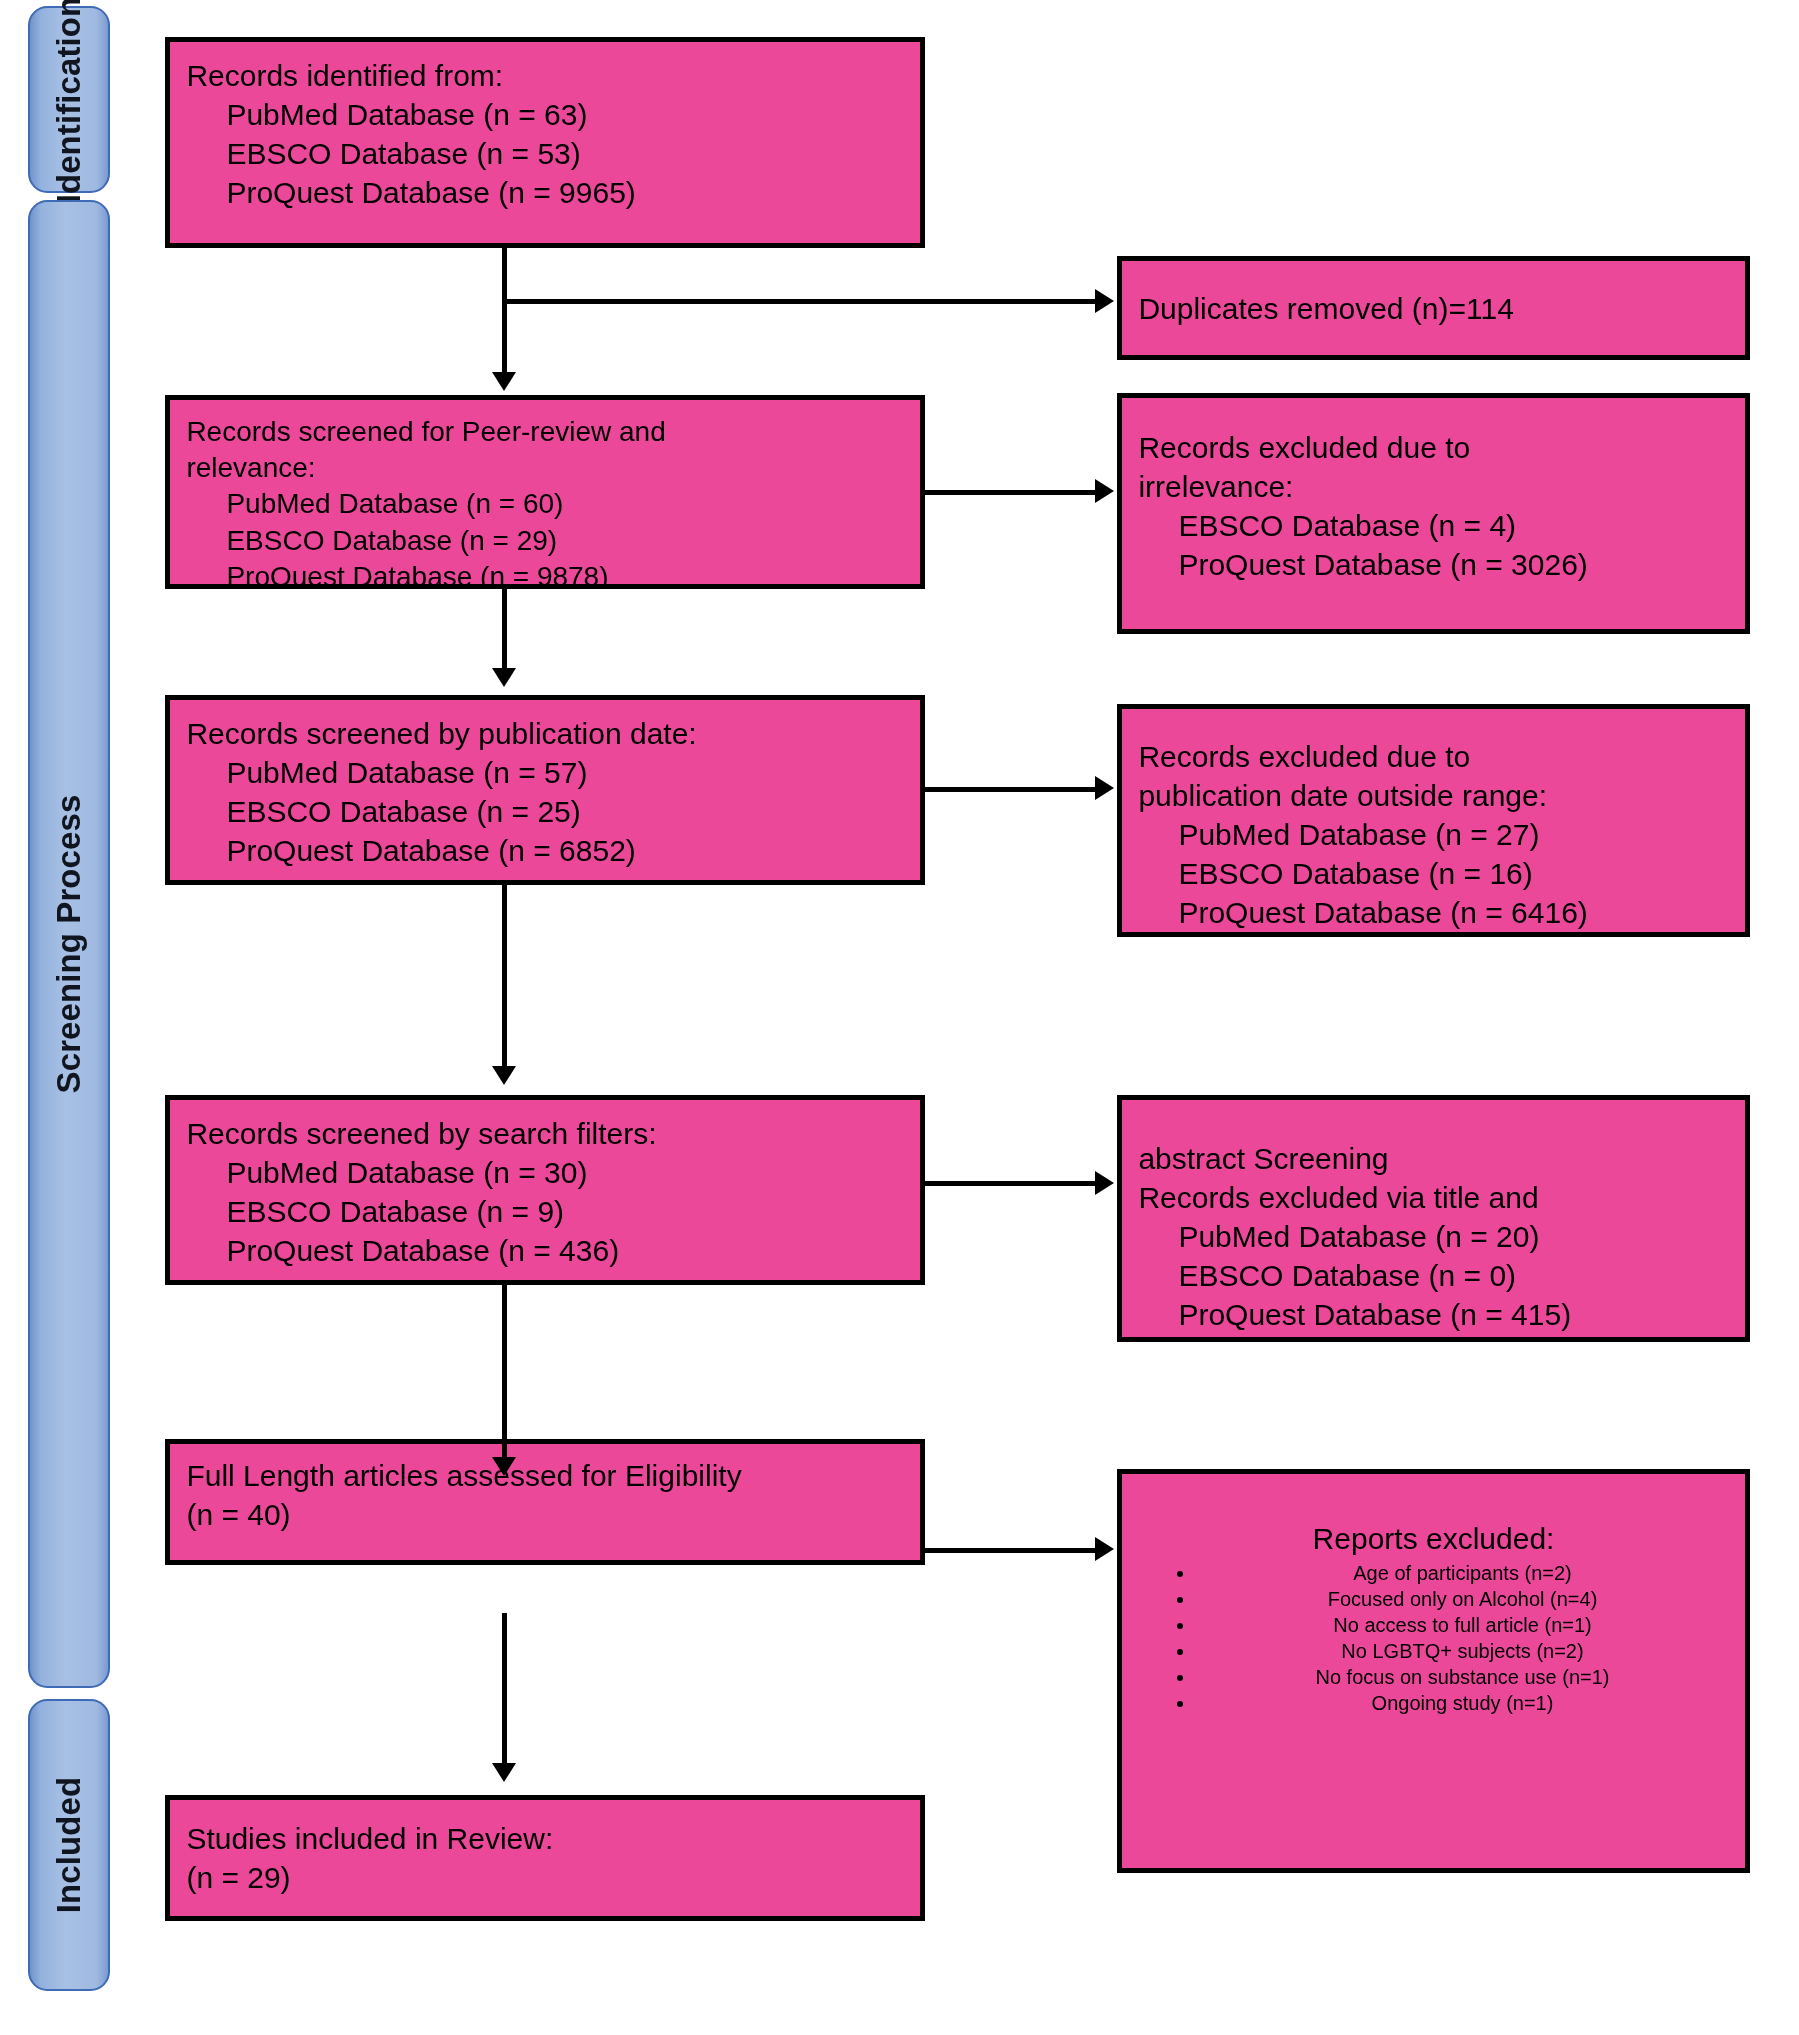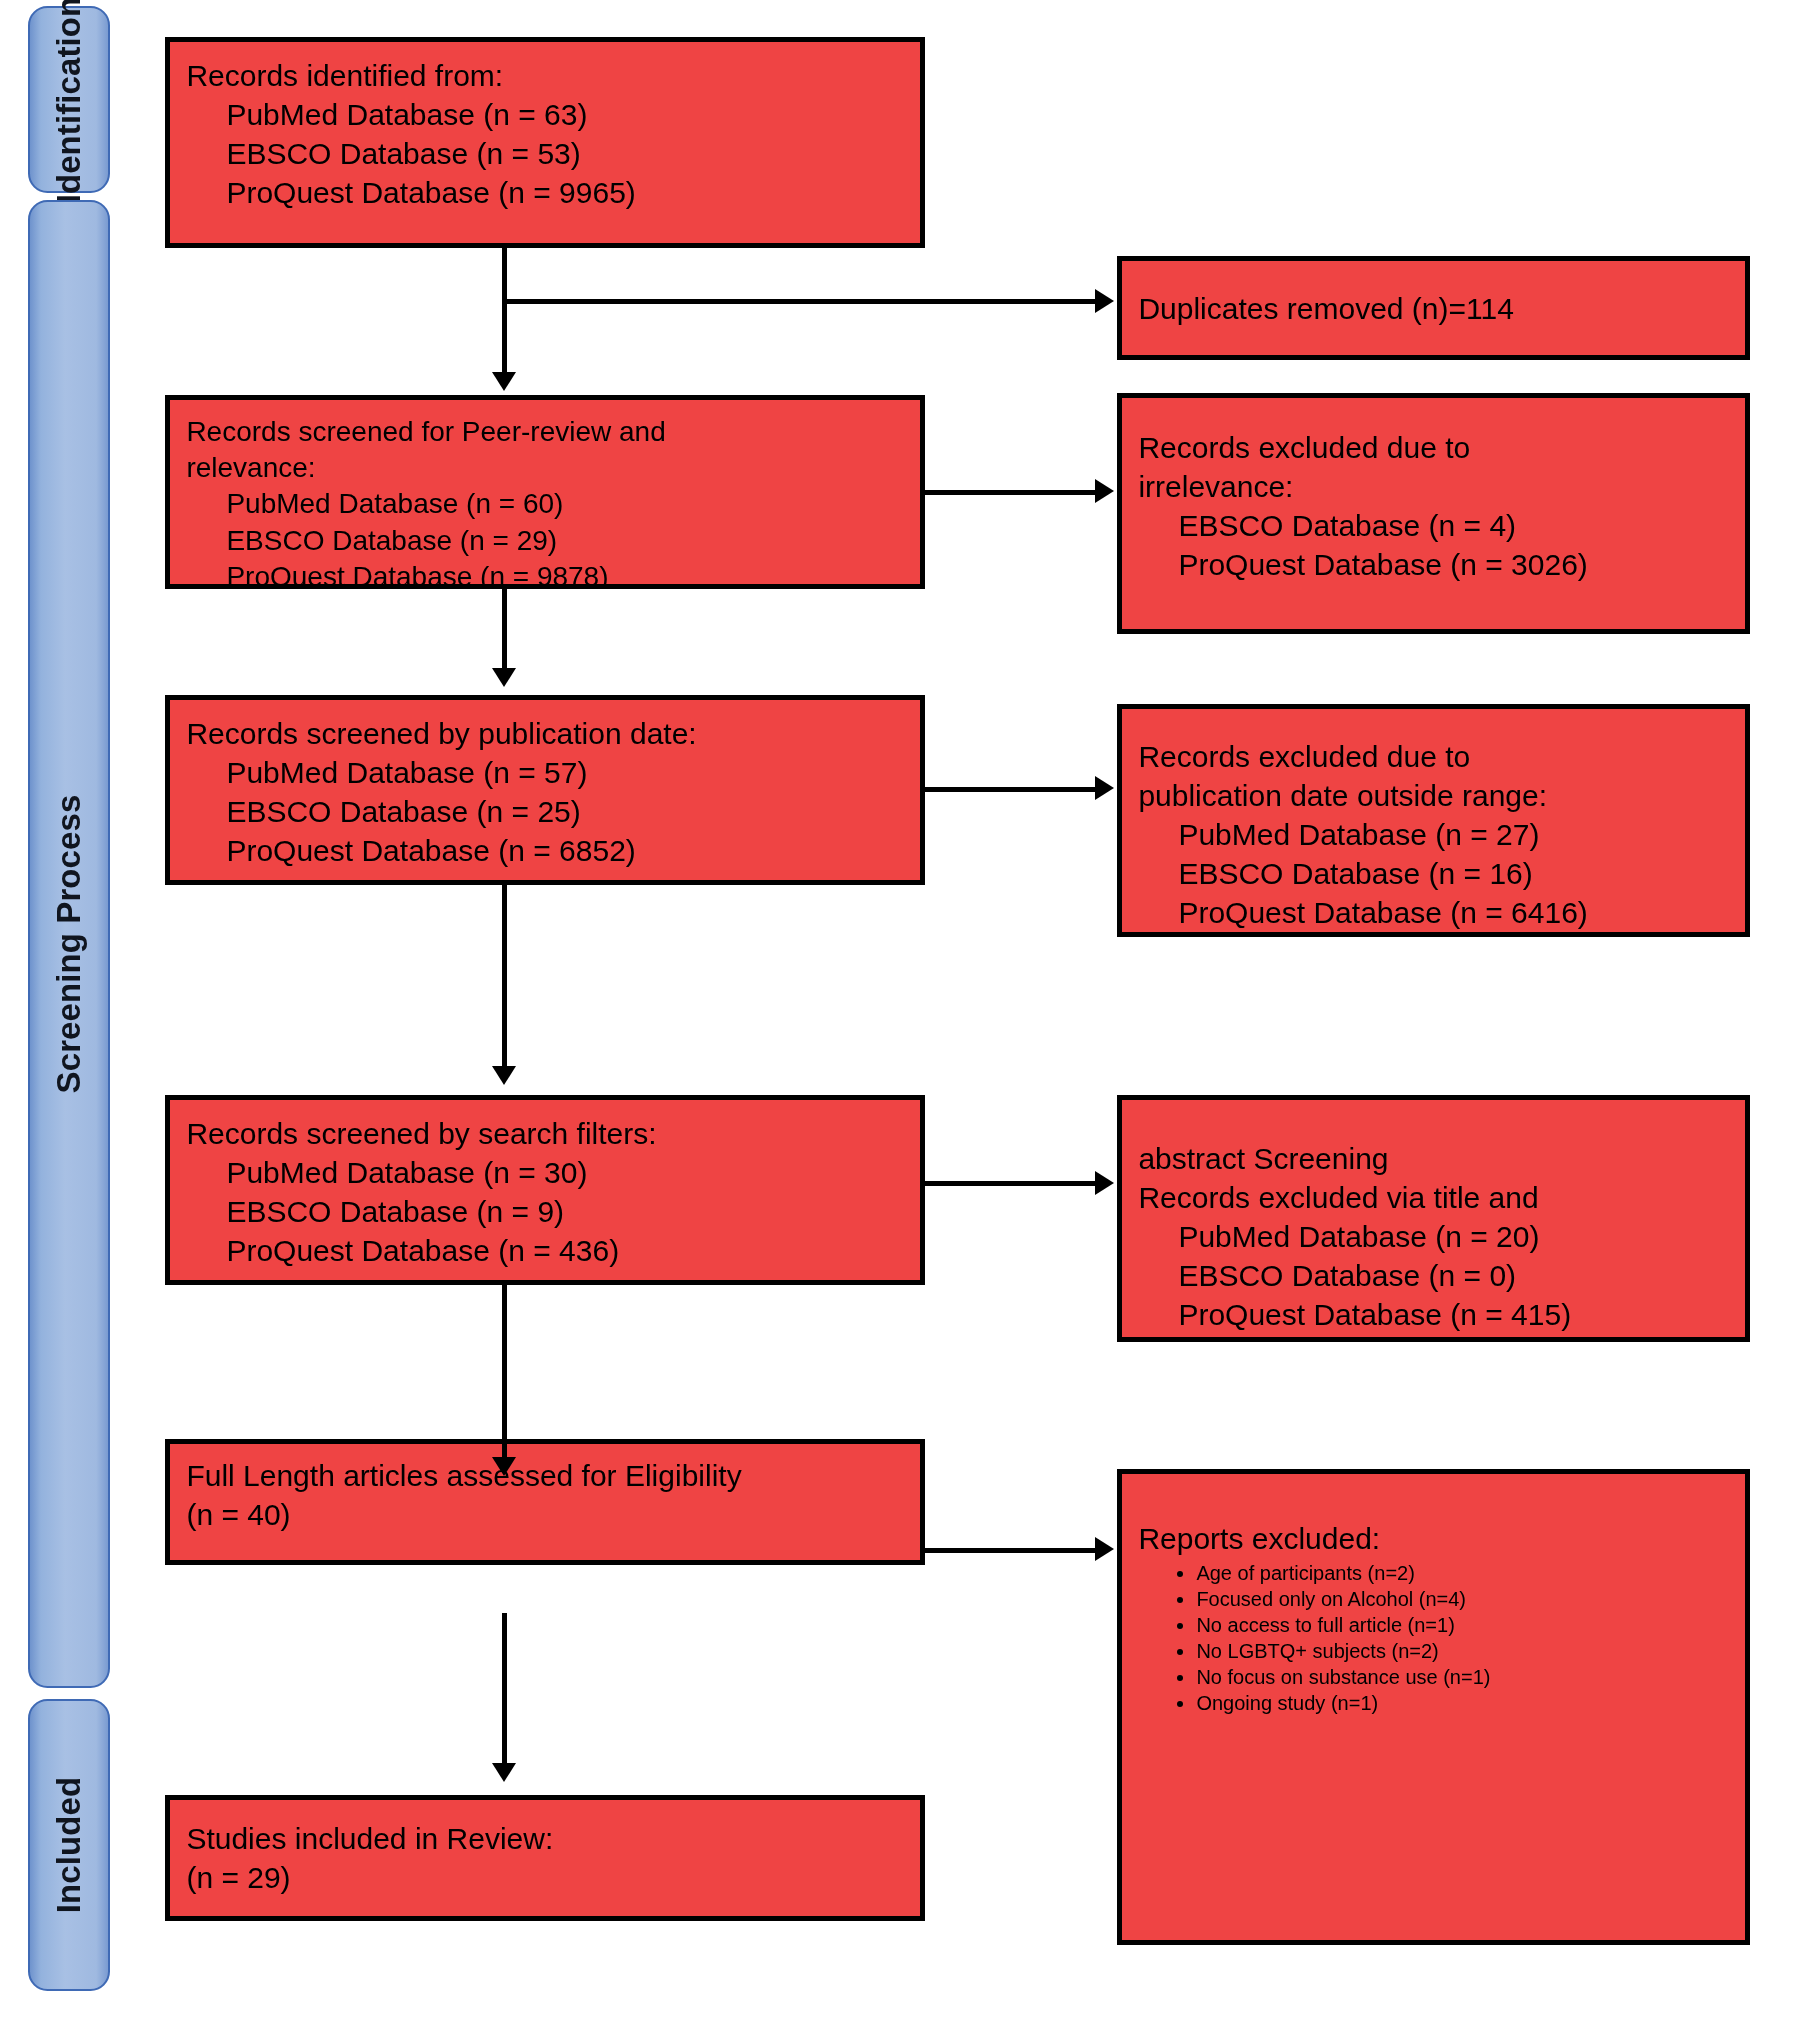--- a/index.html
+++ b/index.html
@@ -33,21 +33,21 @@
     white-space: nowrap;
     font-size: 33px;
     font-weight: bold;
     color: #10151f;
     letter-spacing: 0.1px;
   }
 
   
   .box {
     position: absolute;
-    background: #ef4444;
+    background: #ec4899;
     border: 5.2px solid #000000;
     padding: 13.5px 16.4px;
     font-size: 30px;
     line-height: 1.30;
     color: #000000;
     overflow: hidden;
   }
   .box .ln { display: block; white-space: pre; }
   .box .ln.indent { padding-left: 40px; }
 
@@ -158,21 +158,21 @@
   </div>
 
   <div class="box" style="left:1117px; top:1095px; width:633px; height:247px; padding-top:39px;">
     <span class="ln">abstract Screening</span>
     <span class="ln">Records excluded via title and</span>
     <span class="ln indent">PubMed Database (n = 20)</span>
     <span class="ln indent">EBSCO Database (n = 0)</span>
     <span class="ln indent">ProQuest Database (n = 415)</span>
   </div>
 
-  <div class="box" style="left:1117px; top:1469px; width:633px; height:476px; padding-top:45px;">
+  <div class="box" style="left:1117px; top:1469px; width:633px; height:404px; padding-top:45px;text-align:center;">
     <span class="ln hdr">Reports excluded:</span>
     <ul>
       <li>Age of participants (n=2)</li>
       <li>Focused only on Alcohol (n=4)</li>
       <li>No access to full article (n=1)</li>
       <li>No LGBTQ+ subjects (n=2)</li>
       <li>No focus on substance use (n=1)</li>
       <li>Ongoing study (n=1)</li>
     </ul>
   </div>

